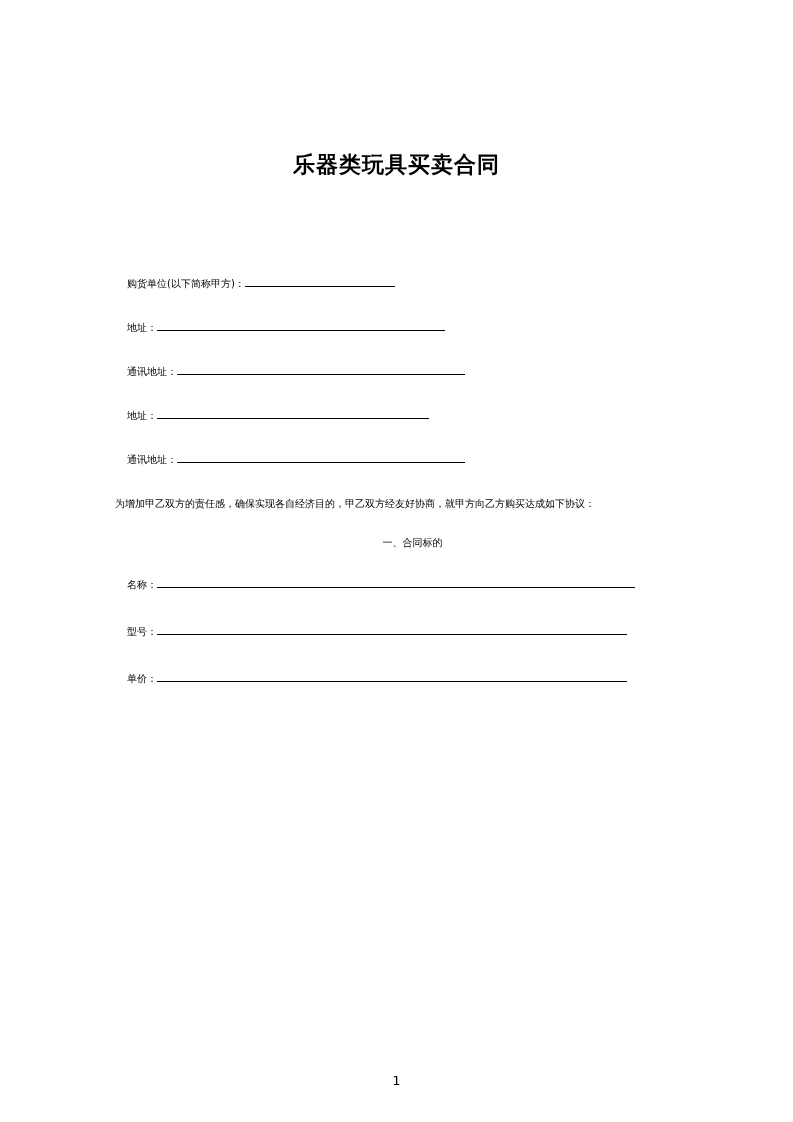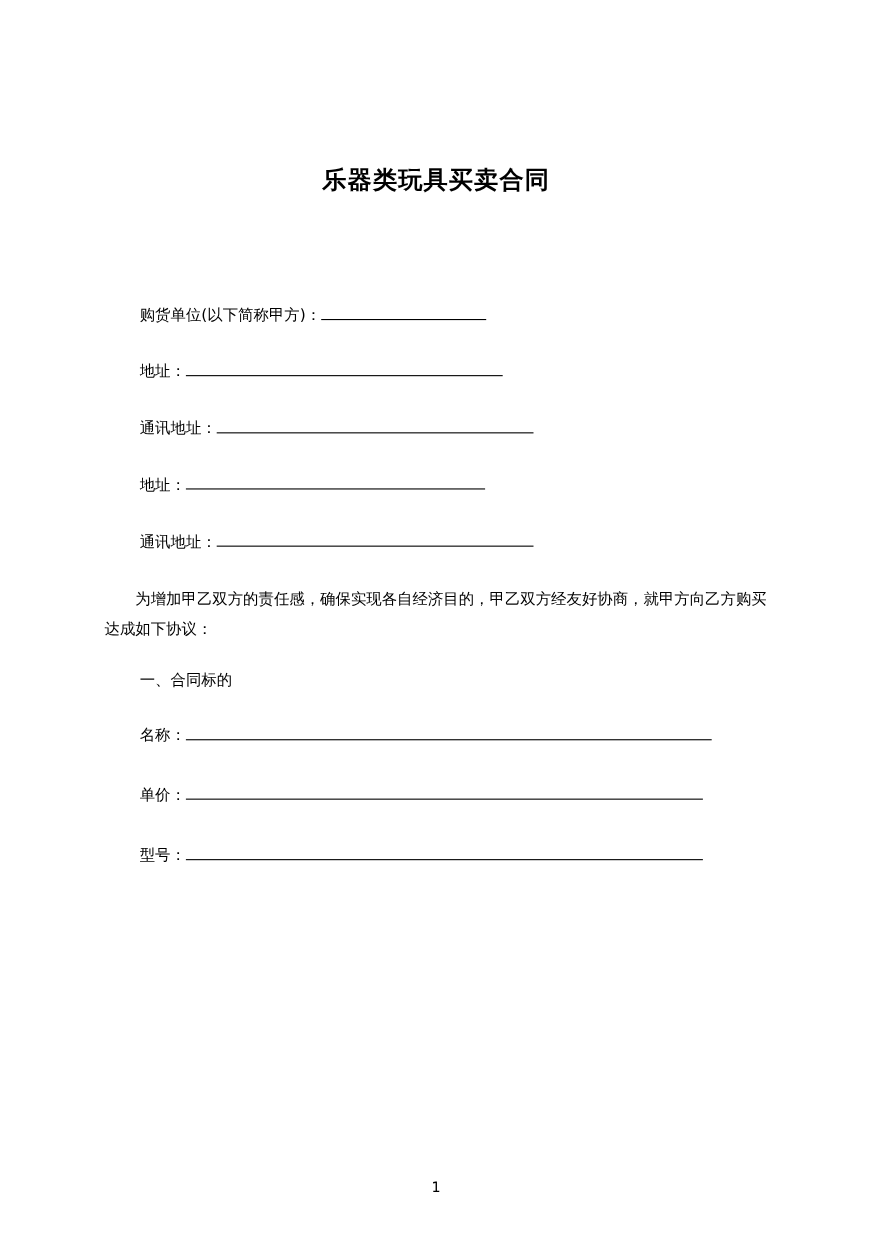--- a/index.html
+++ b/index.html
@@ -25,21 +25,21 @@
     font-size: 22px;
     font-weight: bold;
     letter-spacing: 1px;
     margin: 0;
     padding-top: 137px;
     line-height: 1.3;
   }
   .content {
     padding: 0 95px 0 95px;
     margin-top: 94px;
-    font-size: 14px;
+    font-size: 10px;
     line-height: 1.9;
   }
   .field-line {
     margin: 0 0 25px 0;
     white-space: nowrap;
     padding-left: 32px;
   }
   .field-label {
     display: inline;
   }
@@ -57,20 +57,21 @@
   .b-470 { width: 470px; }
   .para {
     margin: 0 0 20px 0;
     text-indent: 2em;
     line-height: 1.95;
     padding-left: 0;
   }
   .section-head {
     margin: 0 0 23px 0;
     padding-left: 32px;
+    text-align: center;
   }
   .spec-line {
     margin: 0 0 28px 0;
     white-space: nowrap;
     padding-left: 32px;
   }
   .page-number {
     position: absolute;
     bottom: 48px;
     left: 0;
@@ -113,24 +114,24 @@
     <p class="para">为增加甲乙双方的责任感，确保实现各自经济目的，甲乙双方经友好协商，就甲方向乙方购买达成如下协议：</p>
 
     <p class="section-head">一、合同标的</p>
 
     <div class="spec-line">
       <span class="field-label">名称：</span><span class="blank b-478"></span>
     </div>
 
 
     <div class="spec-line">
-      <span class="field-label">单价：</span><span class="blank b-470"></span>
+      <span class="field-label">型号：</span><span class="blank b-470"></span>
     </div>
 
     <div class="spec-line">
-      <span class="field-label">型号：</span><span class="blank b-470"></span>
+      <span class="field-label">单价：</span><span class="blank b-470"></span>
     </div>
 
   </div>
 
   <div class="page-number">1</div>
 
 </div>
 
 </body></html>

